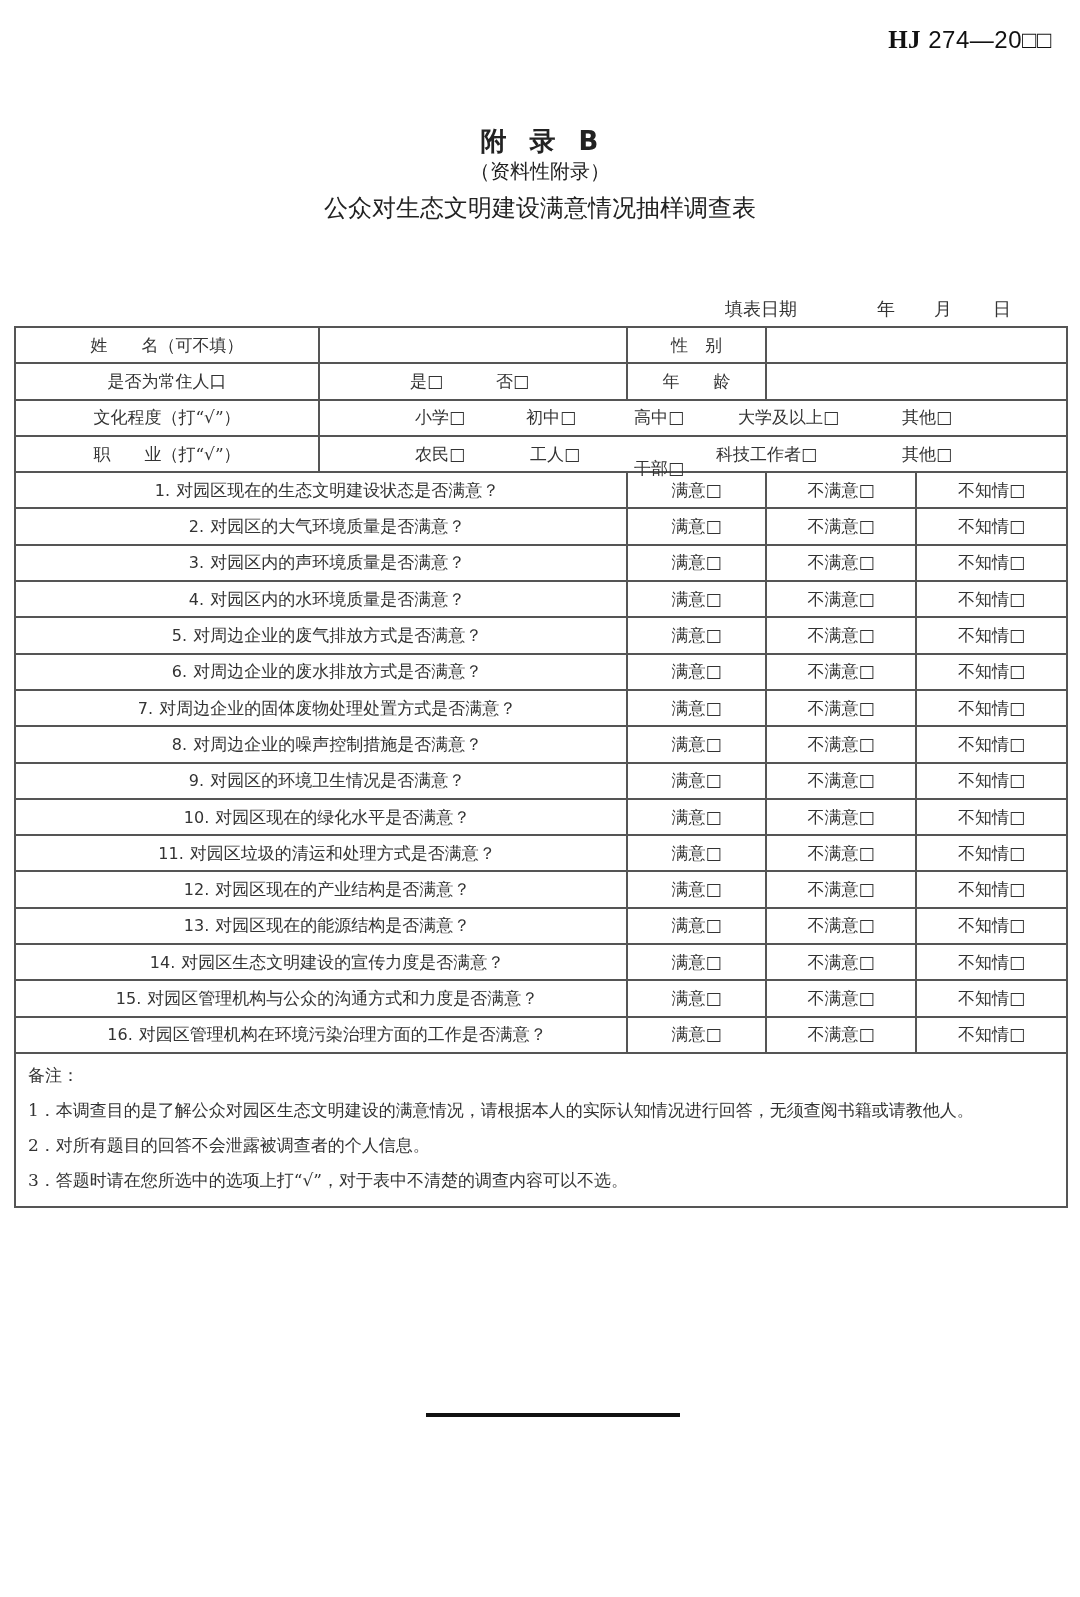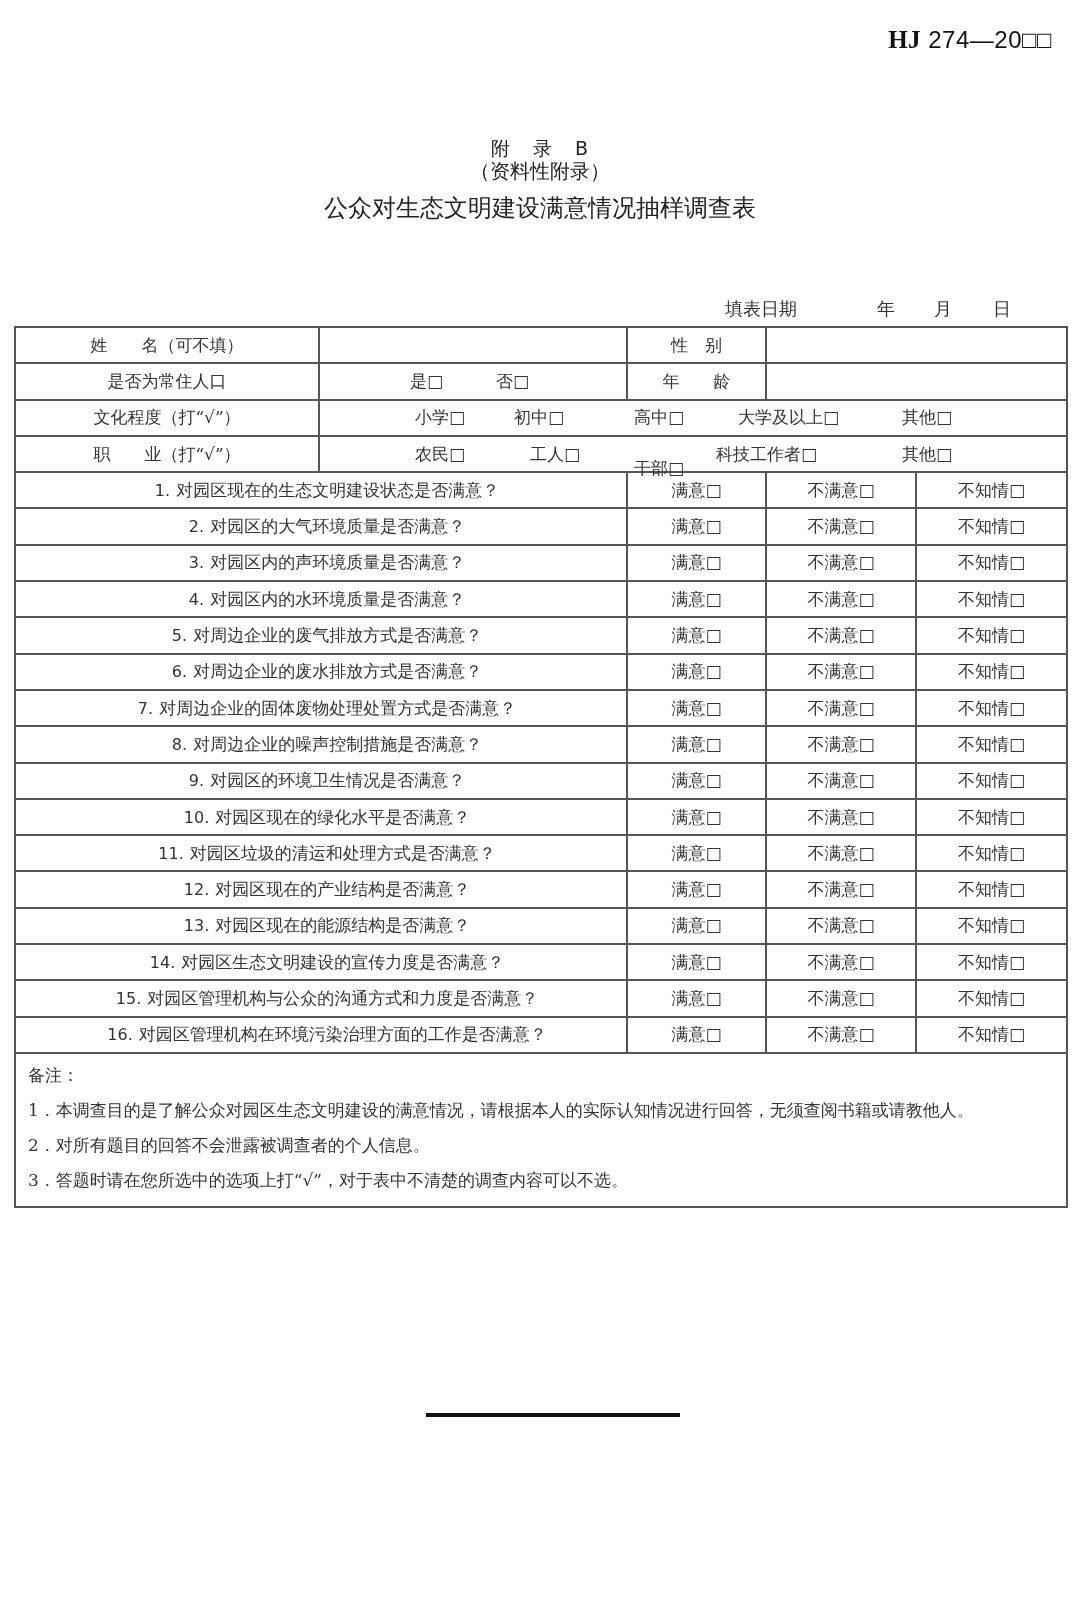--- a/index.html
+++ b/index.html
@@ -3,21 +3,21 @@
 <meta charset="utf-8">
 <style>
   html, body { margin:0; padding:0; background:#ffffff; }
   body { width:1080px; height:1597px; position:relative; overflow:hidden;
          font-family: "DejaVu Serif", "Liberation Serif", serif; color:#222; }
   .std-code { position:absolute; right:28px; top:26px; font-family:"Liberation Sans", sans-serif;
               font-size:24px; color:#111; letter-spacing:0.5px; }
   .std-code b { font-family:"Liberation Serif", serif; font-weight:bold; font-size:25px; }
   .hdr { position:absolute; left:0; width:1080px; text-align:center;
          font-family:"DejaVu Sans", "Liberation Sans", sans-serif; color:#222; }
-  .hdr1 { top:136px; font-size:19px; letter-spacing:1px; }
+  .hdr1 { top:124px; font-size:26px; letter-spacing:1px;font-weight:bold; }
   .hdr1 .gap { display:inline-block; width:22px; }
   .hdr2 { top:158px; font-size:20px; }
   .hdr3 { top:192px; font-size:24px; }
   .date-line { position:absolute; top:297px; left:725px; font-size:18px; color:#333; }
   .date-line span { position:absolute; white-space:nowrap; }
   table.survey { position:absolute; left:14px; top:326px; width:1052px; border-collapse:collapse;
                  font-size:17px; color:#333; table-layout:fixed; }
   table.survey td { border:2px solid #555; height:34.3px; padding:0; vertical-align:middle; }
   .c { text-align:center; }
   .q { padding-left:12px !important; text-align:center; white-space:nowrap; }
@@ -70,21 +70,21 @@
         </div>
       </td>
       <td class="c">年　　龄</td>
       <td colspan="2"></td>
     </tr>
     <tr>
       <td class="c">文化程度（打“√”）</td>
       <td colspan="4">
         <div class="opts" id="edu-opts">
             <span style="left: 95px;"><span style="position: static;">小学</span><span class="chk" style="position: static;"></span></span>
-            <span style="left: 194px; text-align: right;"><span style="position: static;">初中</span><span class="chk" style="position: static;"></span></span>
+            <span style="left: 206px; text-align: right;"><span style="position: static;">初中</span><span class="chk" style="position: static;"></span></span>
             <span style="left: 314px;"><span style="position: static;">高中</span><span class="chk" style="position: static;"></span></span>
             <span style="left: 418px;"><span style="position: static;">大学及以上</span><span class="chk" style="position: static;"></span></span>
             <span style="left: 582px;"><span style="position: static;">其他</span><span class="chk" style="position: static;"></span></span>
           </div>
       </td>
     </tr>
     <tr>
       <td class="c">职　　业（打“√”）</td>
       <td colspan="4">
         <div class="opts" id="occ-opts">

